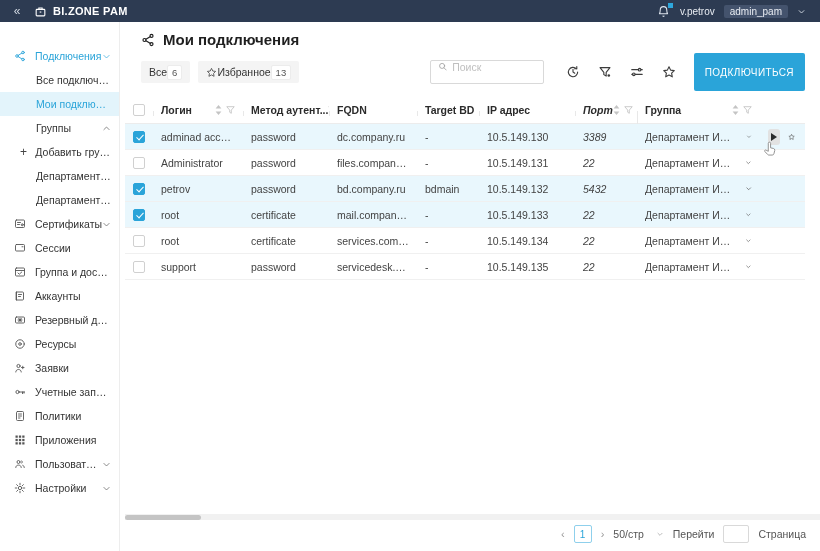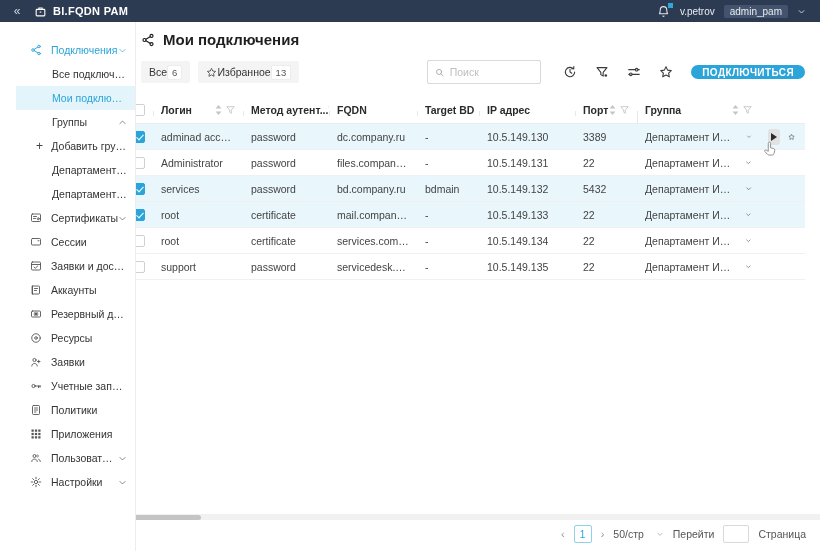--- a/index.html
+++ b/index.html
@@ -11,61 +11,61 @@
   .collapse { width:34px; text-align:center; font-size:12px; color:#cfd6e0; cursor:pointer; }
   .brand { display:flex; align-items:center; gap:6px; font-size:11px; font-weight:bold; letter-spacing:.3px; }
   .topbar-right { margin-left:auto; display:flex; align-items:center; gap:9px; padding-right:14px; }
   .bell-wrap { position:relative; width:14px; height:14px; }
   .bell-badge { position:absolute; top:-1px; right:-2px; width:5px; height:5px; background:#2ea7dc; }
   .username { font-size:10px; color:#e8ecf2; }
   .role-badge { font-size:10px; background:#44536d; color:#e8ecf2; padding:1px 6px; border-radius:2px; }
   .top-chev { color:#cfd6e0; }
 
   
-  .sidebar { position:absolute; left:16px; top:22px; width:120px; bottom:0; background:#fff; border-right:1px solid #ededed; padding-top:16px; z-index:20; }
+  .sidebar { position:absolute; left:0; top:22px; width:120px; bottom:0; background:#fff; border-right:1px solid #ededed; padding-top:22px; z-index:20; }
   .side-item { height:24px; display:flex; align-items:center; font-size:10.5px; color:#333; cursor:pointer; padding:0 8px 0 14px; position:relative; white-space:nowrap; }
   .side-item .icn { width:13px; height:13px; margin-right:8px; flex:0 0 13px; display:flex; align-items:center; }
   .side-item.sub { padding-left:36px; }
   .side-item.addgrp { padding-left:20px; }
   .side-item.addgrp .plus { width:10px; margin-right:6px; font-size:12px; color:#444; }
   .side-item .lbl { overflow:hidden; text-overflow:ellipsis; }
   .side-item .chev { margin-left:auto; display:flex; }
   .side-item.active { color:#2aa4d9; }
   .side-item.active svg { stroke:#2aa4d9; }
   .side-item.selected { background:#e3f4fb; color:#2aa4d9; }
   svg.ic { stroke:#555; fill:none; stroke-width:1.8; stroke-linecap:round; stroke-linejoin:round; }
 
   
   .main { position:absolute; left:125px; top:22px; right:0; bottom:0; background:#fff; }
   .page-head { display:flex; align-items:center; gap:8px; padding:9px 0 0 16px; }
   .page-title { font-size:15px; font-weight:bold; color:#1f1f1f; }
 
   .toolbar { position:absolute; left:16px; right:15px; top:36px; height:28px; display:flex; align-items:center; }
   .tab-btn { display:flex; align-items:center; background:#f4f4f4; border-radius:2px; height:22px; padding:0 8px; font-size:10.5px; color:#333; margin-right:8px; cursor:pointer; }
   .count-badge { background:#fff; border:1px solid #ececec; border-radius:2px; font-size:9.5px; padding:0 4px; line-height:13px; color:#555; }
-  .search-box { margin-left:auto; width:114px; height:24px; border:1px solid #d9d9d9; border-radius:2px; display:flex; align-items:center; padding:0 7px; gap:5px; background:#fff; }
+  .search-box { margin-left:auto; width:114px; height:24px; border:1px solid #d9d9d9; border-radius:2px; display:flex; align-items:flex-start; padding:0 7px; gap:5px; background:#fff; }
   .search-box input { border:none; outline:none; width:100%; font-size:10.5px; font-family:"Liberation Sans",sans-serif; color:#434343; }
   .search-box input::placeholder { color:#bfbfbf; }
   .tool-icons { display:flex; align-items:center; gap:18px; margin:0 18px 0 22px; }
   .tool-icons .ti { cursor:pointer; display:flex; }
-  .connect-btn { background:#2aa4d9; color:#fff; border:none; border-radius:10px; height:14px; padding:0 11px; font-size:10px; font-weight:bold; letter-spacing:.4px; cursor:pointer; font-family:"Liberation Sans",sans-serif; }
+  .connect-btn { background:#2aa4d9; color:#fff; border:none; border-radius:2px; height:38px; padding:0 11px; font-size:10px; font-weight:normal; letter-spacing:.4px; cursor:pointer; font-family:"Liberation Sans",sans-serif; }
 
   
   .tbl { position:absolute; left:0; top:75px; width:680px; }
   .tr { display:flex; align-items:center; height:26px; border-bottom:1px solid #f0f0f0; background:#fff; }
   .tr.head { height:27px; border-bottom:1px solid #ececec; }
   .tr.sel { background:#e9f7fd; }
   .td { padding:0 8px; font-size:10.5px; color:#434343; white-space:nowrap; overflow:hidden; text-overflow:ellipsis; }
   .c-chk { width:28px; flex:0 0 28px; display:flex; justify-content:center; }
   .c-login { width:90px; flex:0 0 90px; }
   .c-auth { width:86px; flex:0 0 86px; }
   .c-fqdn { width:88px; flex:0 0 88px; }
   .c-tbd { width:62px; flex:0 0 62px; }
   .c-ip { width:96px; flex:0 0 96px; }
-  .c-port { width:62px; flex:0 0 62px; }
+  .c-port { width:62px; flex:0 0 62px;font-style:italic; }
   .c-grp { width:123px; flex:0 0 123px; display:flex; align-items:center; gap:14px; }
   .c-act { width:45px; flex:0 0 45px; display:flex; align-items:center; gap:8px; justify-content:flex-end; padding-right:10px; }
   .tr.head .td { font-weight:bold; color:#2b2b2b; display:flex; align-items:center; position:relative; }
   .tr.head .td:not(.c-chk)::before { content:""; position:absolute; left:0; top:7px; height:13px; width:1px; background:#e8e8e8; }
   .hicons { display:flex; align-items:center; gap:4px; margin-left:auto; }
   .chk { width:12px; height:12px; border:1px solid #d0d0d0; border-radius:2px; background:#fff; cursor:pointer; position:relative; }
   .chk.on { background:#2aa4d9; border-color:#2aa4d9; }
   .chk.on::after { content:""; position:absolute; left:3.5px; top:1px; width:3px; height:6px; border:solid #fff; border-width:0 1.6px 1.6px 0; transform:rotate(43deg); }
   .play-btn { width:20px; height:16px; background:#e2e2e2; border-radius:3px; display:flex; align-items:center; justify-content:center; cursor:pointer; }
   .play-btn .tri { width:0; height:0; border-left:6px solid #2b2b2b; border-top:4px solid transparent; border-bottom:4px solid transparent; }
@@ -85,21 +85,21 @@
 <body>
 
 <div class="topbar">
   <div class="collapse">«</div>
   <div class="brand">
     <svg width="13" height="13" viewBox="0 0 24 24" fill="none" stroke="#fff" stroke-width="2">
       <rect x="4" y="8" width="16" height="12" rx="1.5"></rect>
         <path d="M9 8V5.5h6V8"></path>
         <path d="M10.5 13h3"></path>
     </svg>
-    <span>BI.FQDN PAM</span>
+    <span>BI.ZONE PAM</span>
   </div>
   <div class="topbar-right">
     <div class="bell-wrap">
       <svg width="13" height="13" viewBox="0 0 24 24" fill="none" stroke="#dfe5ee" stroke-width="2">
         <path d="M6 9a6 6 0 0 1 12 0c0 6 2 7 2 7H4s2-1 2-7"></path>
           <path d="M10.3 20a2 2 0 0 0 3.4 0"></path>
       </svg>
       <span class="bell-badge"></span>
     </div>
     <span class="username">v.petrov</span>
@@ -185,21 +185,21 @@
     <span class="lbl">Сессии</span>
   </div>
 
   <div class="side-item">
     <span class="icn">
       <svg class="ic" width="12" height="12" viewBox="0 0 24 24">
           <rect x="3" y="4" width="18" height="16" rx="2"></rect>
           <path d="M3 9h18M8 14l2.5 2.5L15.5 12"></path>
         </svg>
     </span>
-    <span class="lbl">Заявки и доступ</span>
+    <span class="lbl">Группа и доступ</span>
   </div>
 
   <div class="side-item">
     <span class="icn">
       <svg class="ic" width="12" height="12" viewBox="0 0 24 24">
           <path d="M5 4h12a2 2 0 0 1 2 2v12a2 2 0 0 1-2 2H5z"></path>
           <path d="M5 4v16M9 9h6M9 13h4"></path>
         </svg>
     </span>
     <span class="lbl">Аккаунты</span>
@@ -473,21 +473,21 @@
             <polyline points="5 9 12 16 19 9"></polyline>
           </svg>
       </div>
       <div class="td c-act"></div>
     </div>
 
     <div class="tr sel">
       <div class="td c-chk">
           <span class="chk on"></span>
         </div>
-      <div class="td c-login">services</div>
+      <div class="td c-login">petrov</div>
       <div class="td c-auth">password</div>
       <div class="td c-fqdn">bd.company.ru</div>
       <div class="td c-tbd">bdmain</div>
       <div class="td c-ip">10.5.149.132</div>
       <div class="td c-port">5432</div>
       <div class="td c-grp">
         <span style="overflow:hidden;text-overflow:ellipsis">Департамент ИТ - БД</span>
         <svg width="9" height="9" viewBox="0 0 24 24" fill="none" stroke="#555" stroke-width="2.2">
             <polyline points="5 9 12 16 19 9"></polyline>
           </svg>

